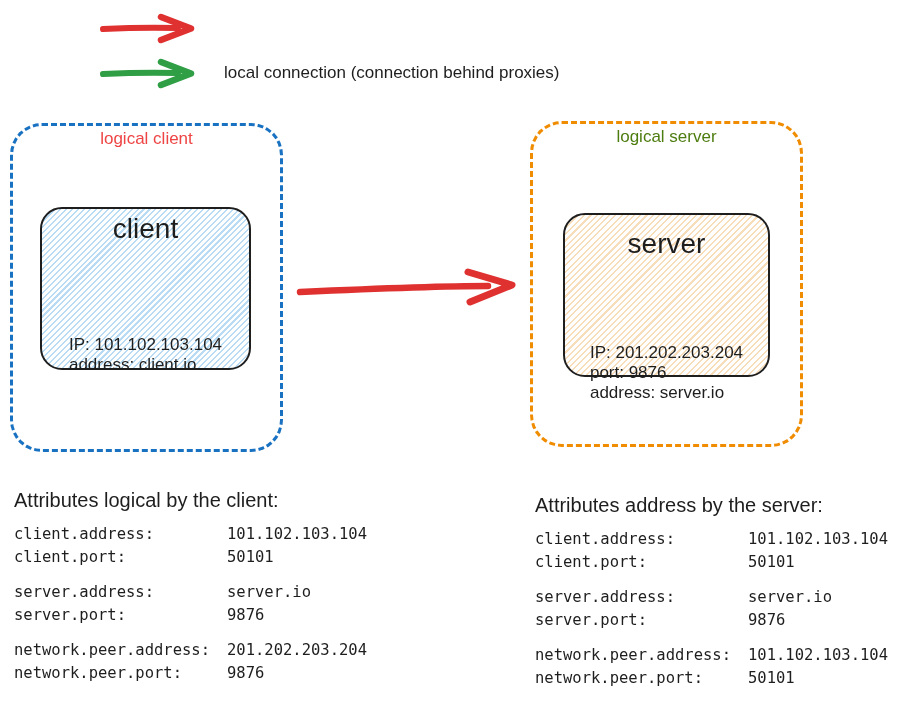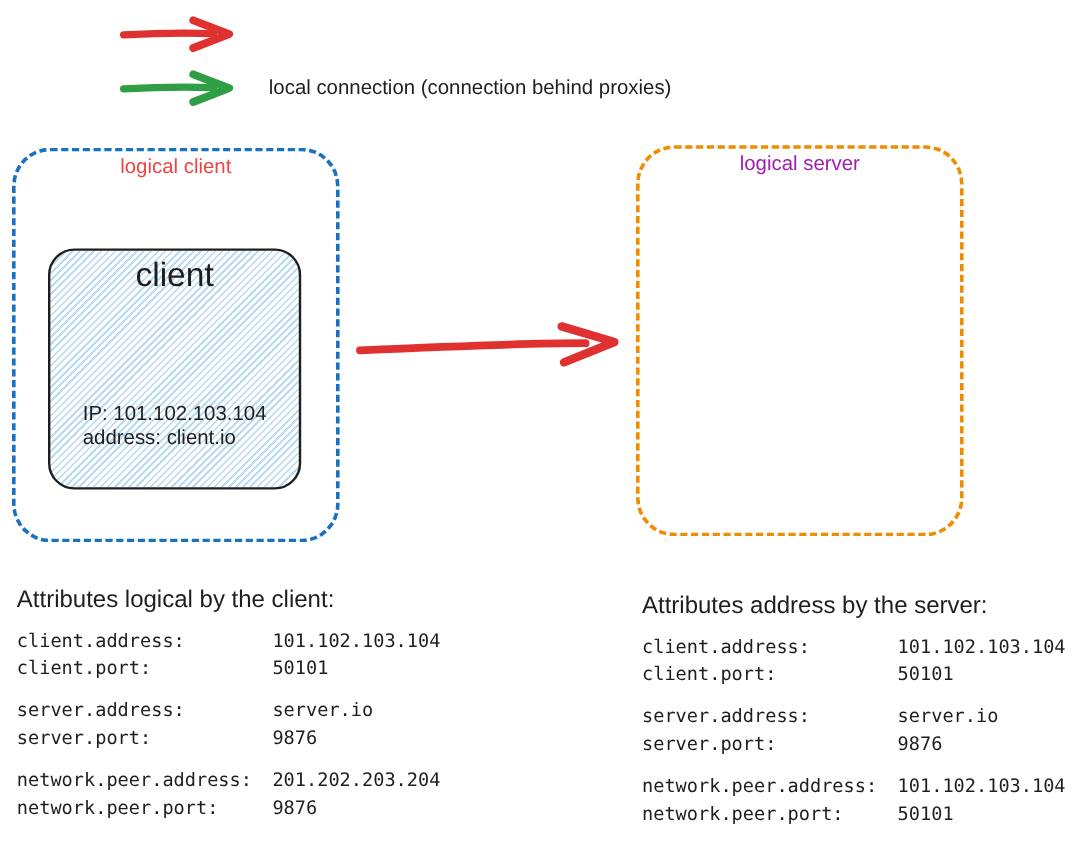--- a/index.html
+++ b/index.html
@@ -14,26 +14,26 @@
   .legend-label { position:absolute; left:224px; font-size:17px; line-height:24px; white-space:nowrap; }
   .legend-label.row1 { top:16px; }
   .legend-label.row2 { top:61px; }
 
   
   .dashed-box { position:absolute; box-sizing:border-box; border:3px dashed; border-radius:32px; }
   .client-dash { left:10px; top:123px; width:273px; height:329px; border-color:#1971c2; }
   .server-dash { left:530px; top:121px; width:273px; height:326px; border-color:#f08c00; }
   .box-label { position:absolute; top:3px; left:0; right:0; text-align:center; font-size:17px; }
   .client-dash .box-label { color:#ef4444; }
-  .server-dash .box-label { color:#a21caf; }
+  .server-dash .box-label { color:#4d7c0f; }
 
   
   .node { position:absolute; box-sizing:border-box; border:2px solid #1e1e1e; border-radius:22px; }
   .client-node {
-    left:27px; top:81px; width:211px; height:201px;
+    left:27px; top:81px; width:211px; height:163px;
     background:repeating-linear-gradient(135deg, #b9dcf4 0 1.5px, #ffffff 1.5px 4.2px);
   }
   .server-node {
     left:30px; top:89px; width:207px; height:164px;
     background:repeating-linear-gradient(135deg, #f8ddbb 0 1.5px, #ffffff 1.5px 4.4px);
   }
   .node-title { position:absolute; top:4px; left:0; right:0; text-align:center; font-size:28px; }
   .server-node .node-title { top:13px; }
   .node-lines { position:absolute; left:50%; transform:translateX(-50%); font-size:17px; line-height:20px; white-space:nowrap;margin-top:48px; }
   .client-node .node-lines { top:78px; }
@@ -86,20 +86,28 @@
 
   <svg class="main-arrow" viewBox="0 0 226 44">
     <g fill="none" stroke-linecap="round" stroke-linejoin="round" stroke="#e03131">
       <path d="M4 26 C 70 23, 140 20, 192 20" stroke-width="6.5"></path>
       <path d="M172 6 L 216 19 L 174 36" stroke-width="7"></path>
     </g>
   </svg>
 
   <div class="dashed-box server-dash">
     <div class="box-label">logical server</div>
+    <div class="node server-node">
+      <div class="node-title">server</div>
+      <div class="node-lines">
+        <div>IP: 201.202.203.204</div>
+        <div>port: 9876</div>
+        <div>address: server.io</div>
+      </div>
+    </div>
   </div>
 
   <div class="attr-col left">
     <div class="attr-heading">Attributes logical by the client:</div>
     <div class="attr-rows">
       <div class="attr-group">
         <div class="attr-row">
           <span class="attr-key">client.address:</span>
           <span class="attr-value">101.102.103.104</span>
         </div>

